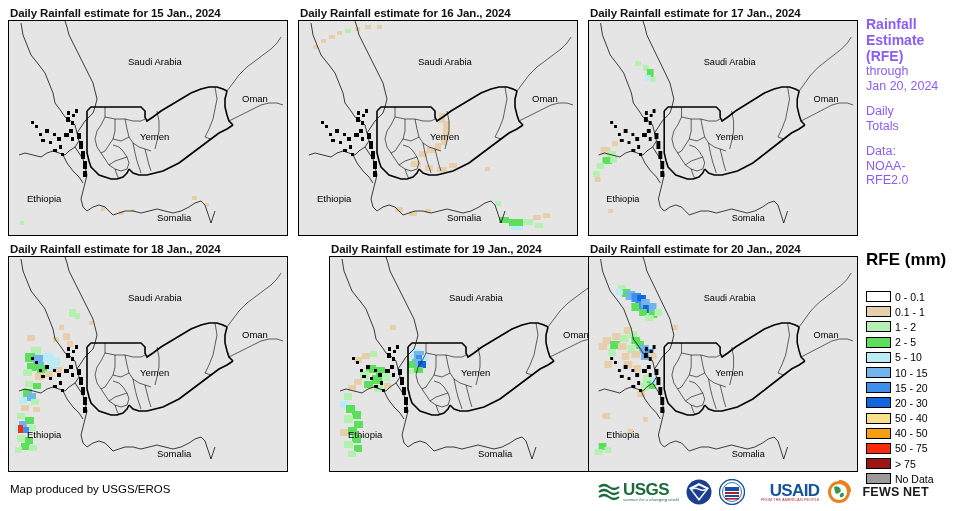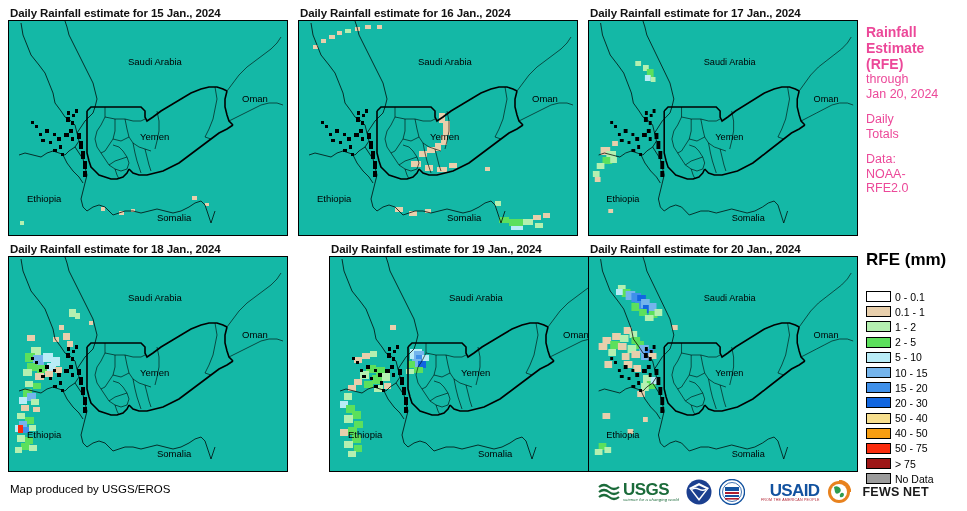--- a/index.html
+++ b/index.html
@@ -16,30 +16,30 @@
   .panel{position:absolute;}
   .panel-title{
     font-size:11.5px;font-weight:bold;color:#111;
     letter-spacing:-0.1px;
     white-space:nowrap;
     height:14px;line-height:14px;
     padding-left:2px;
   }
   .panel-frame{
     border:1.3px solid #000;
-    background:#14b8a6;
+    background:#e5e5e5;
     position:relative;
     overflow:hidden;
   }
   .map-svg{display:block;width:100%;height:100%;}
 
   
   .info{
-    position:absolute;left:866px;top:24px;width:101px;
-    font-size:12.5px;color:#ec4899;line-height:14.5px;
+    position:absolute;left:866px;top:16px;width:101px;
+    font-size:12.5px;color:#8b5cf6;line-height:14.5px;
   }
   .info .big{font-weight:bold;font-size:14px;line-height:16px;}
   .info .blk{margin-top:11px;}
 
   
   .legend{position:absolute;left:866px;top:250px;width:101px;}
   .legend-title{font-weight:bold;font-size:17px;color:#000;margin-bottom:19px;}
   .legend-row{display:flex;align-items:center;height:15.2px;}
   .sw{
     width:25px;height:11px;border:1px solid #000;box-sizing:border-box;

